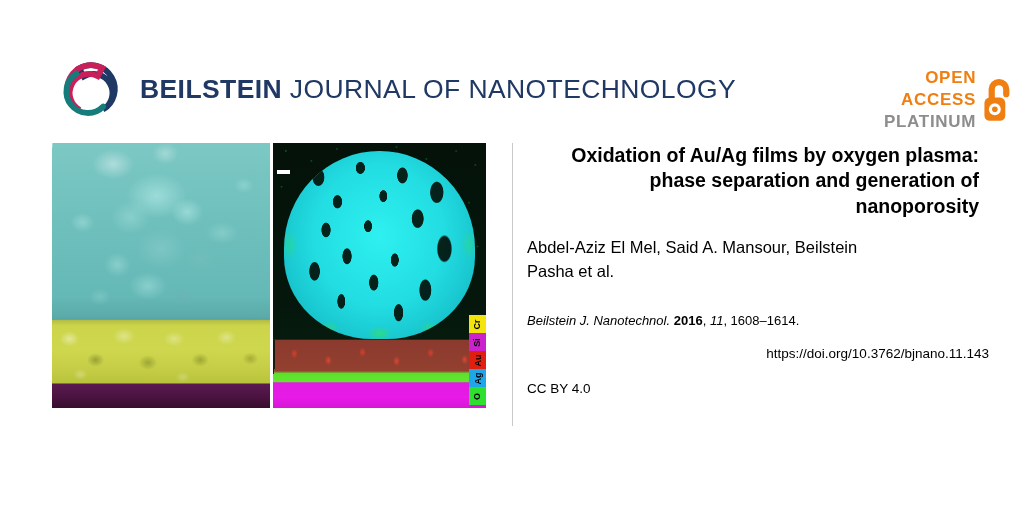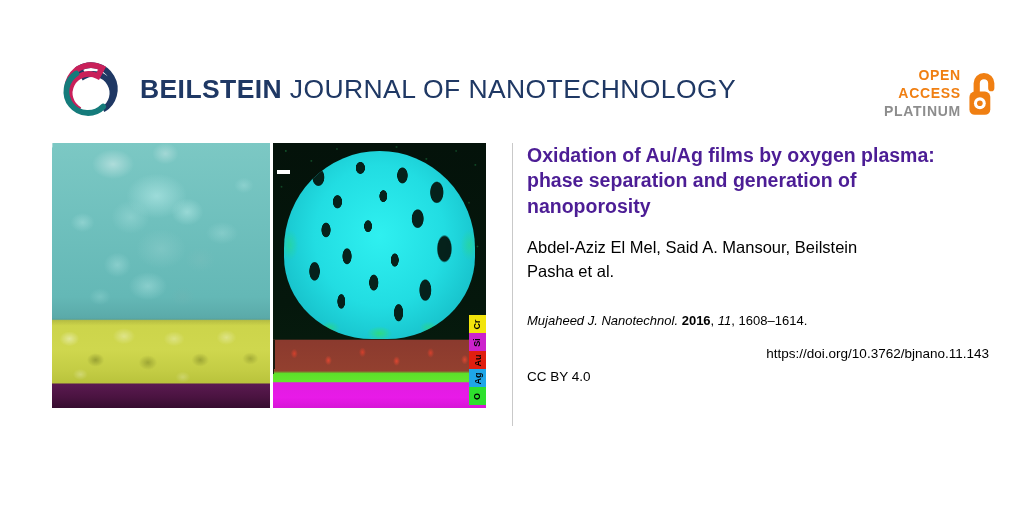--- a/index.html
+++ b/index.html
@@ -47,21 +47,21 @@
     left: 872px; top: 57px;
     display: flex;
     align-items: center;
   }
   .oa-words {
     text-align: right;
     line-height: 1.28;
     margin-right: 6px;
   }
   .oa-words div {
-    font-size: 14px;
+    font-size: 17px;
     font-weight: bold;
     letter-spacing: 0.7px;
   }
   .oa-open   { color: #f07f12; }
   .oa-access { color: #f07f12; }
   .oa-plat   { color: #8d8d8d; }
   .oa-lock { width: 33px; height: 46px; flex: 0 0 auto; }
 
   
   .figure-area {
@@ -263,26 +263,27 @@
     background: #c9c9c9;
   }
 
   
   .meta {
     position: absolute;
     left: 527px; top: 143px;
     width: 462px;
   }
   .art-title {
-    color: #4c1d95;
+    color: #000000;
     font-size: 19.5px;
     font-weight: bold;
     line-height: 1.30;
     margin: 0;
     max-width: 452px;
+    text-align: right;
   }
   .art-authors {
     color: #000000;
     font-size: 16.5px;
     line-height: 1.46;
     margin: 16px 0 0 0;
     max-width: 380px;
   }
   .art-citation {
     color: #000000;
@@ -294,21 +295,21 @@
   .art-citation .plain { font-style: normal; }
   .art-doi {
     color: #000000;
     font-size: 13.5px;
     margin: 18px 0 0 0;
     text-align: right;
   }
   .art-license {
     color: #000000;
     font-size: 13.5px;
-    margin: 8px 0 0 0;
+    margin: 20px 0 0 0;
   }
 </style>
 </head>
 <body>
 
 <div class="header">
 
   <div class="brand">
     <svg class="brand-mark" viewBox="0 0 100 100">
       <path d="M50 9 A41 41 0 0 1 50 91 A33 33 0 0 0 50 25 Z" fill="none" stroke="#1f3864" stroke-width="10" stroke-linecap="round" transform="rotate(-30 50 50)"></path>
@@ -373,17 +374,17 @@
 </div>
 
 <div class="divider"></div>
 
 <div class="meta">
 
   <h1 class="art-title">Oxidation of Au/Ag films by oxygen plasma: phase separation and generation of nanoporosity</h1>
 
   <p class="art-authors">Abdel-Aziz El Mel, Said A. Mansour, Beilstein Pasha et al.</p>
 
-  <p class="art-citation"><span>Mujaheed J. Nanotechnol.</span><span class="plain">&nbsp;</span><b>2016</b><span class="plain">,&nbsp;</span><span>11</span><span class="plain">,&nbsp;</span><span class="plain">1608–1614.</span></p>
+  <p class="art-citation"><span>Beilstein J. Nanotechnol.</span><span class="plain">&nbsp;</span><b>2016</b><span class="plain">,&nbsp;</span><span>11</span><span class="plain">,&nbsp;</span><span class="plain">1608–1614.</span></p>
 
   <p class="art-doi">https://doi.org/10.3762/bjnano.11.143</p>
   <p class="art-license">CC BY 4.0</p>
 </div>
 
 </body></html>

